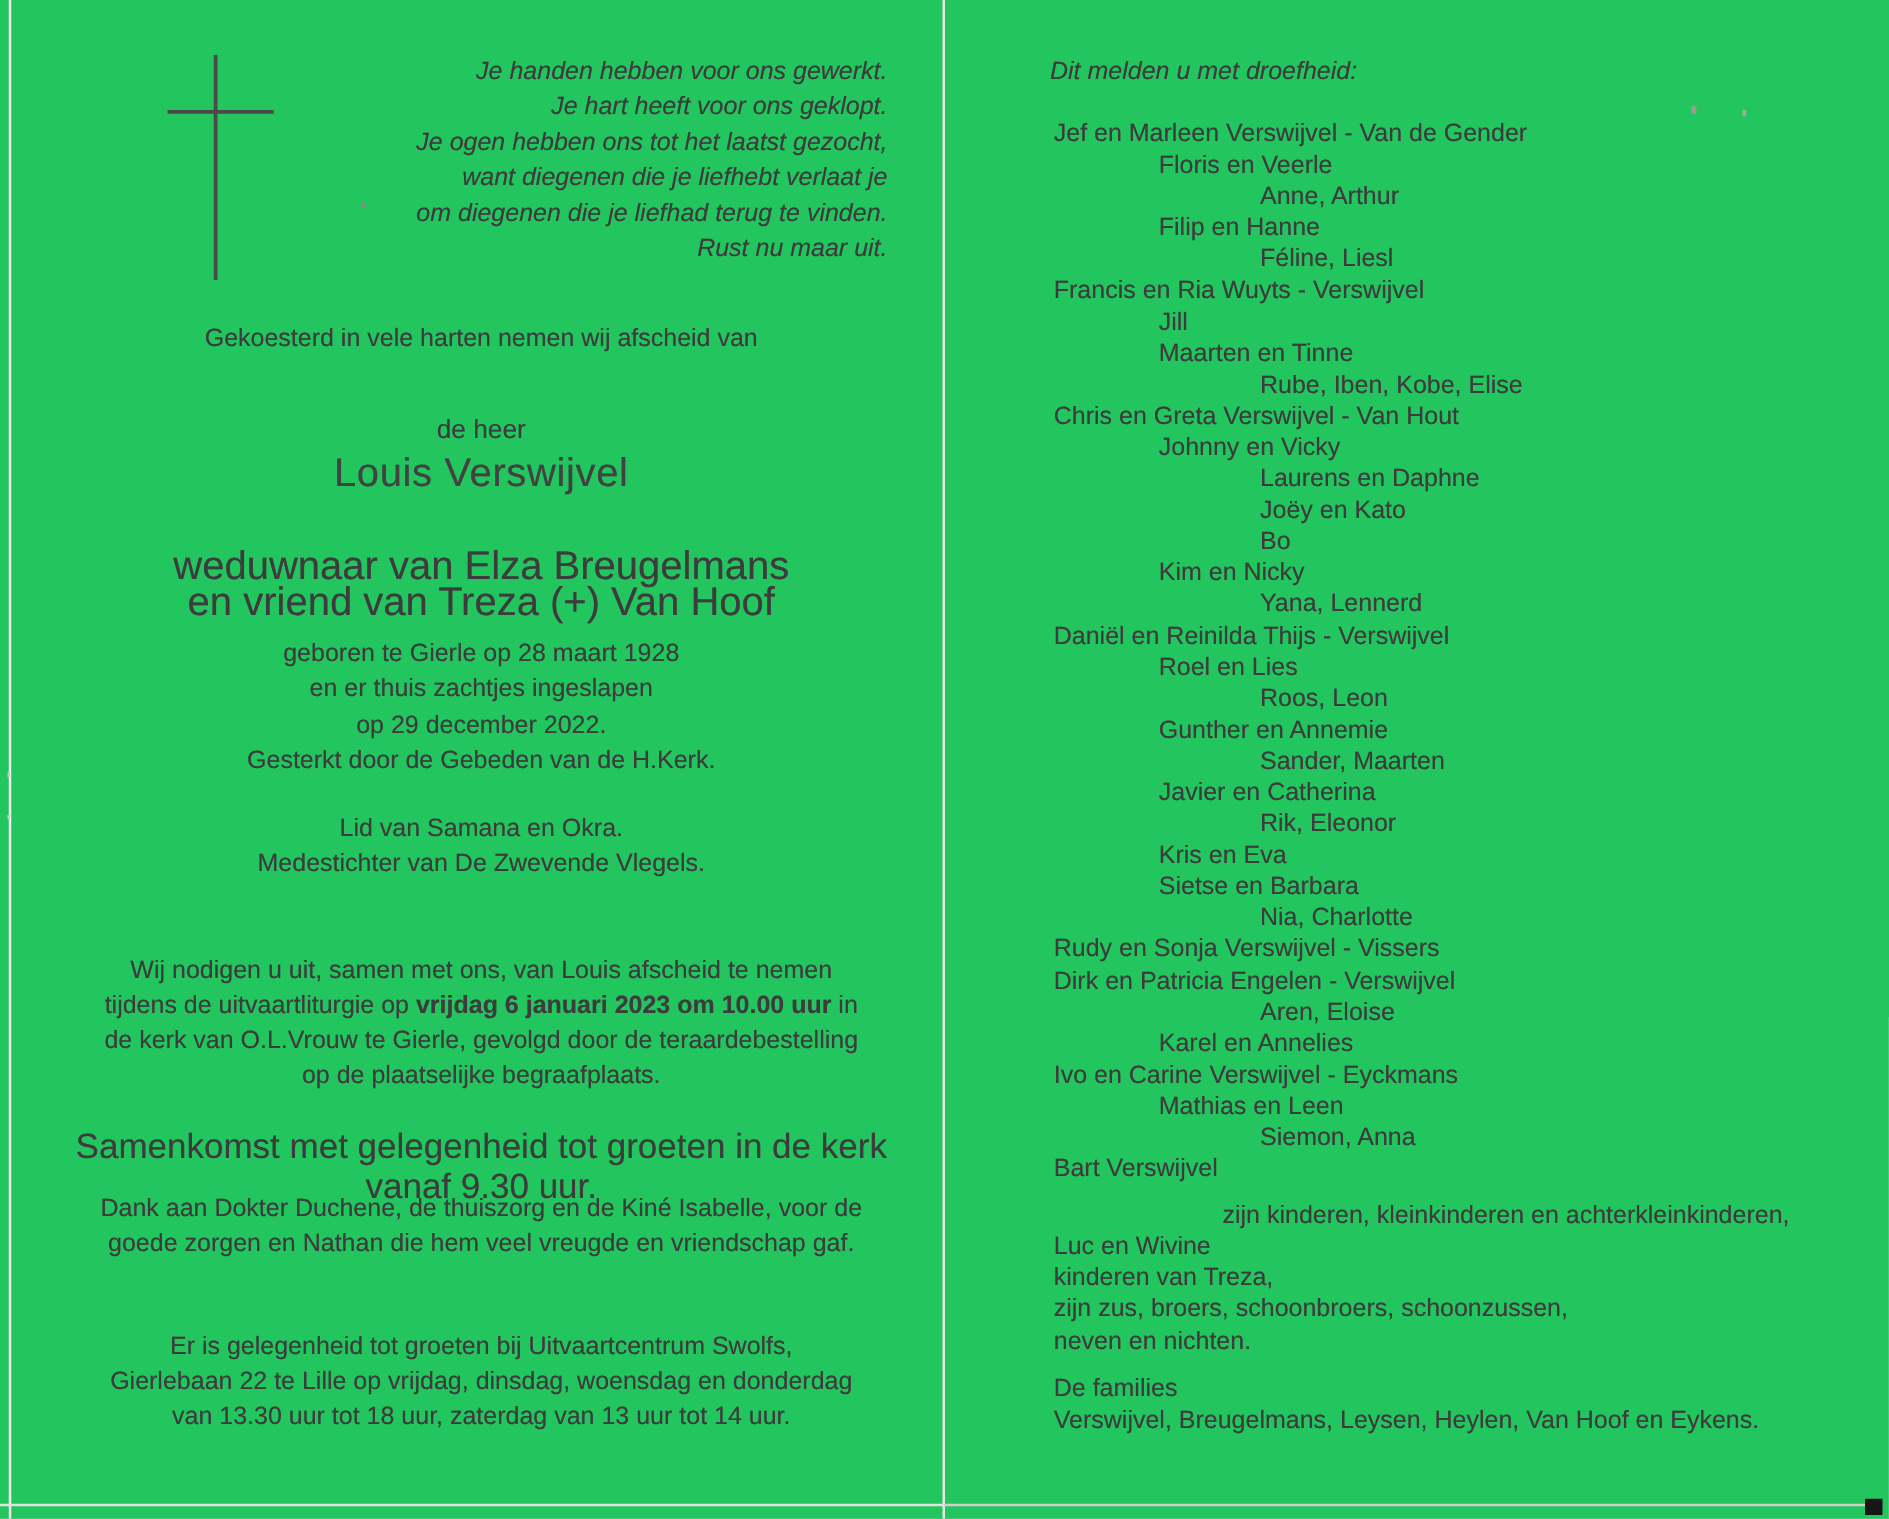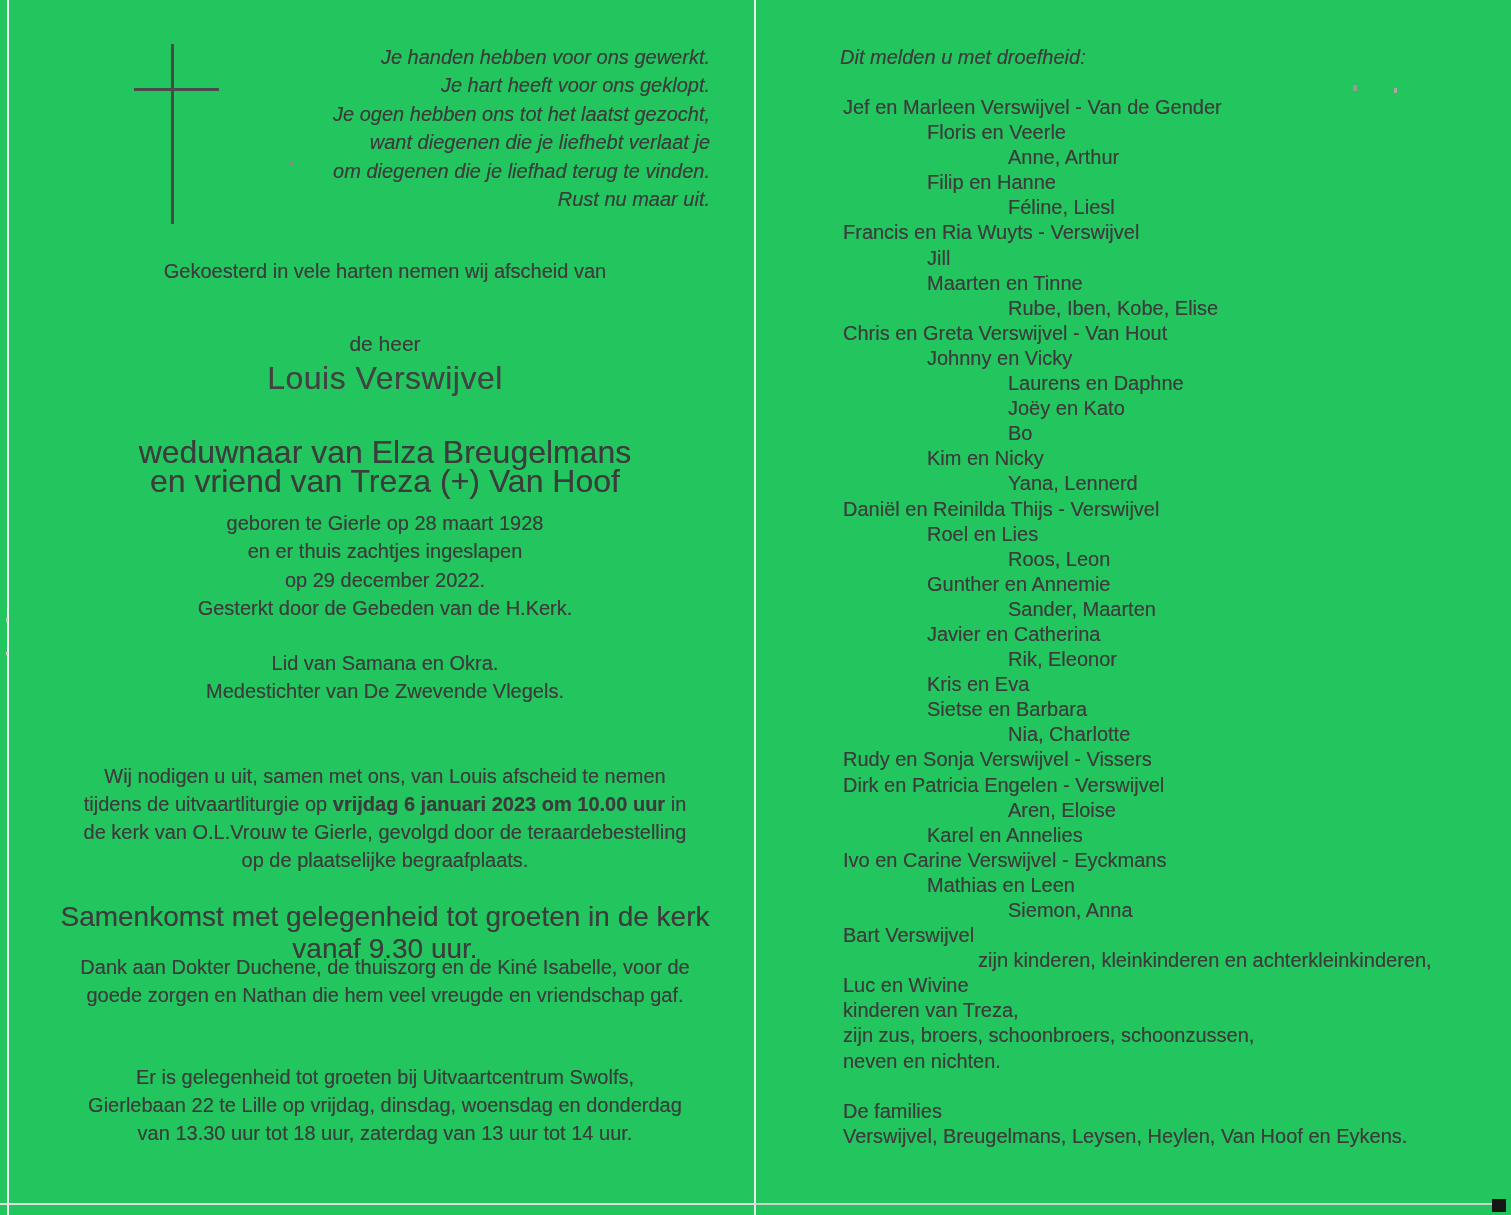--- a/index.html
+++ b/index.html
@@ -44,21 +44,21 @@
     font-style:italic; font-size:20px;
   }
   .family-list, .families {
     left:843px; width:622px;
     font-size:20px; line-height:25.1px;
   }
   .family-list { top:95px; }
   .families    { top:1099px; }
   .i1 { padding-left:84px; }
   .i2 { padding-left:165px; }
-  .i3 { padding-left:135px; }
+  .i3 { padding-left:135px;margin-top:12px; }
   .i4 { text-align:left; padding-right:10px; }
 
   
   .seam        { left:754px;  top:0; width:2px; height:1215px; background:#e8e8e4; }
   .left-edge   { left:7px;    top:0; width:1.5px; height:1215px; background:#f0f0ec; }
   .bottom-line-left  { left:0;     top:1203px; width:755px; height:1.5px; background:#e3e3de; }
   .bottom-line-right { left:755px; top:1203px; width:738px; height:2px;   background:#d0d0c9; }
   .corner-mark { left:1492px; top:1199px; width:14px; height:13px; background:#161616; }
   .speck-a { left:1353px; top:85px;  width:4px; height:6px; background:#9a9a94; }
   .speck-b { left:1394px; top:88px;  width:3px; height:5px; background:#a8a8a2; }

